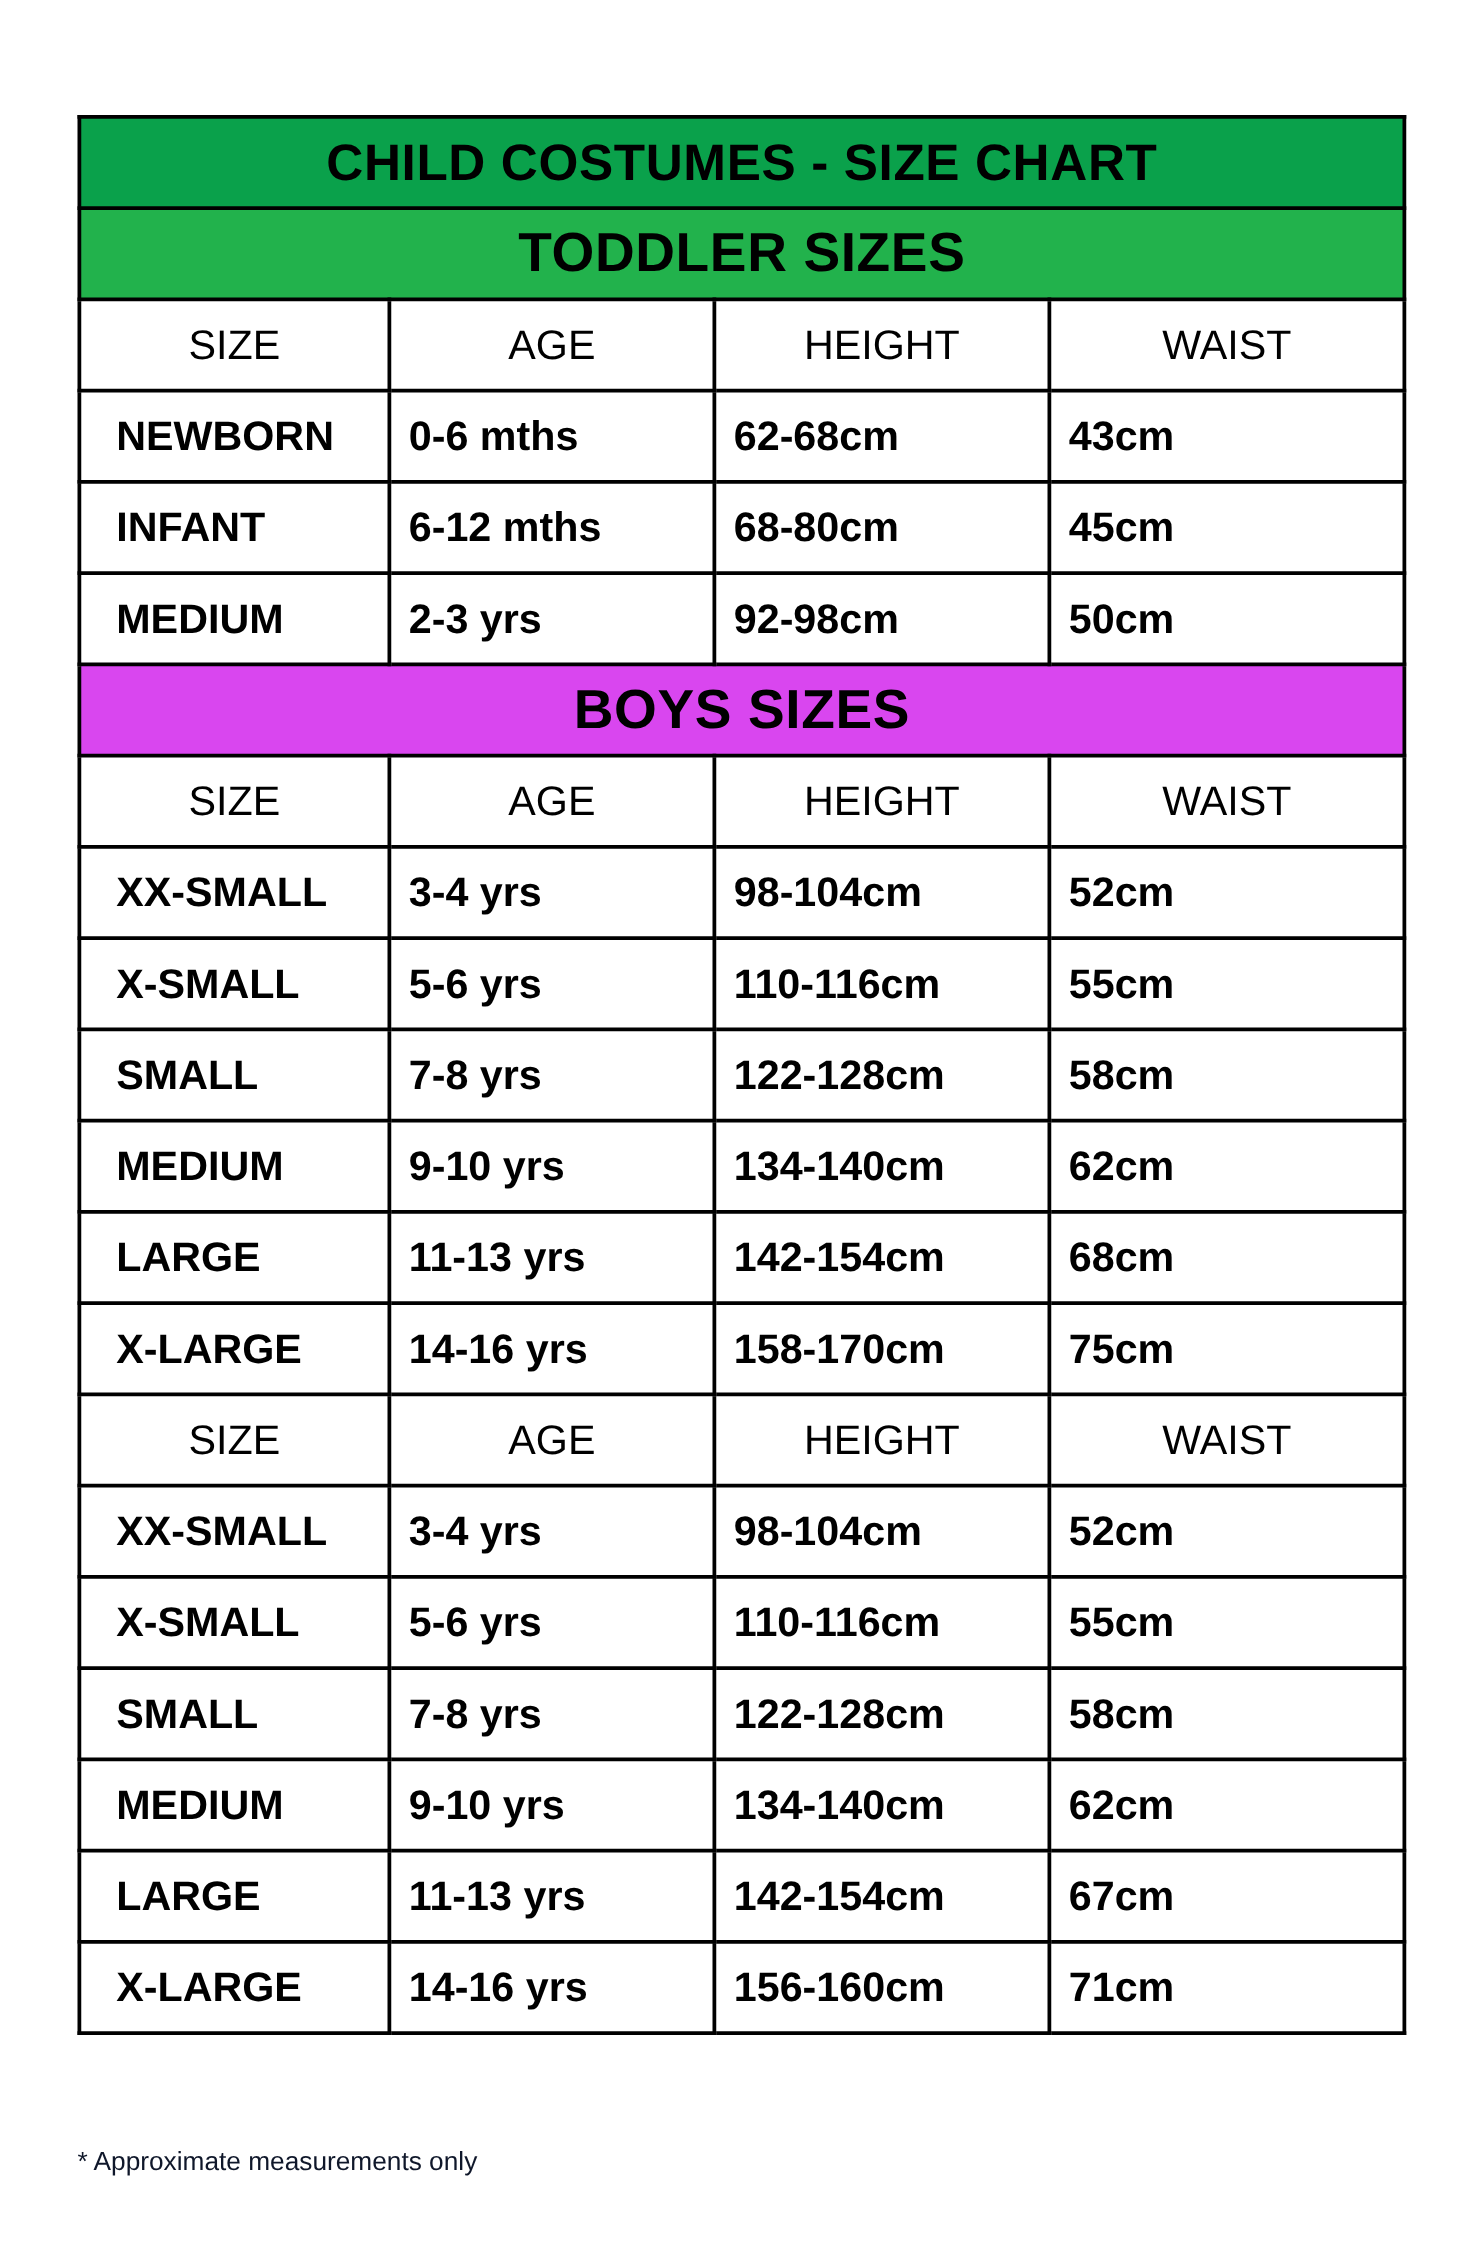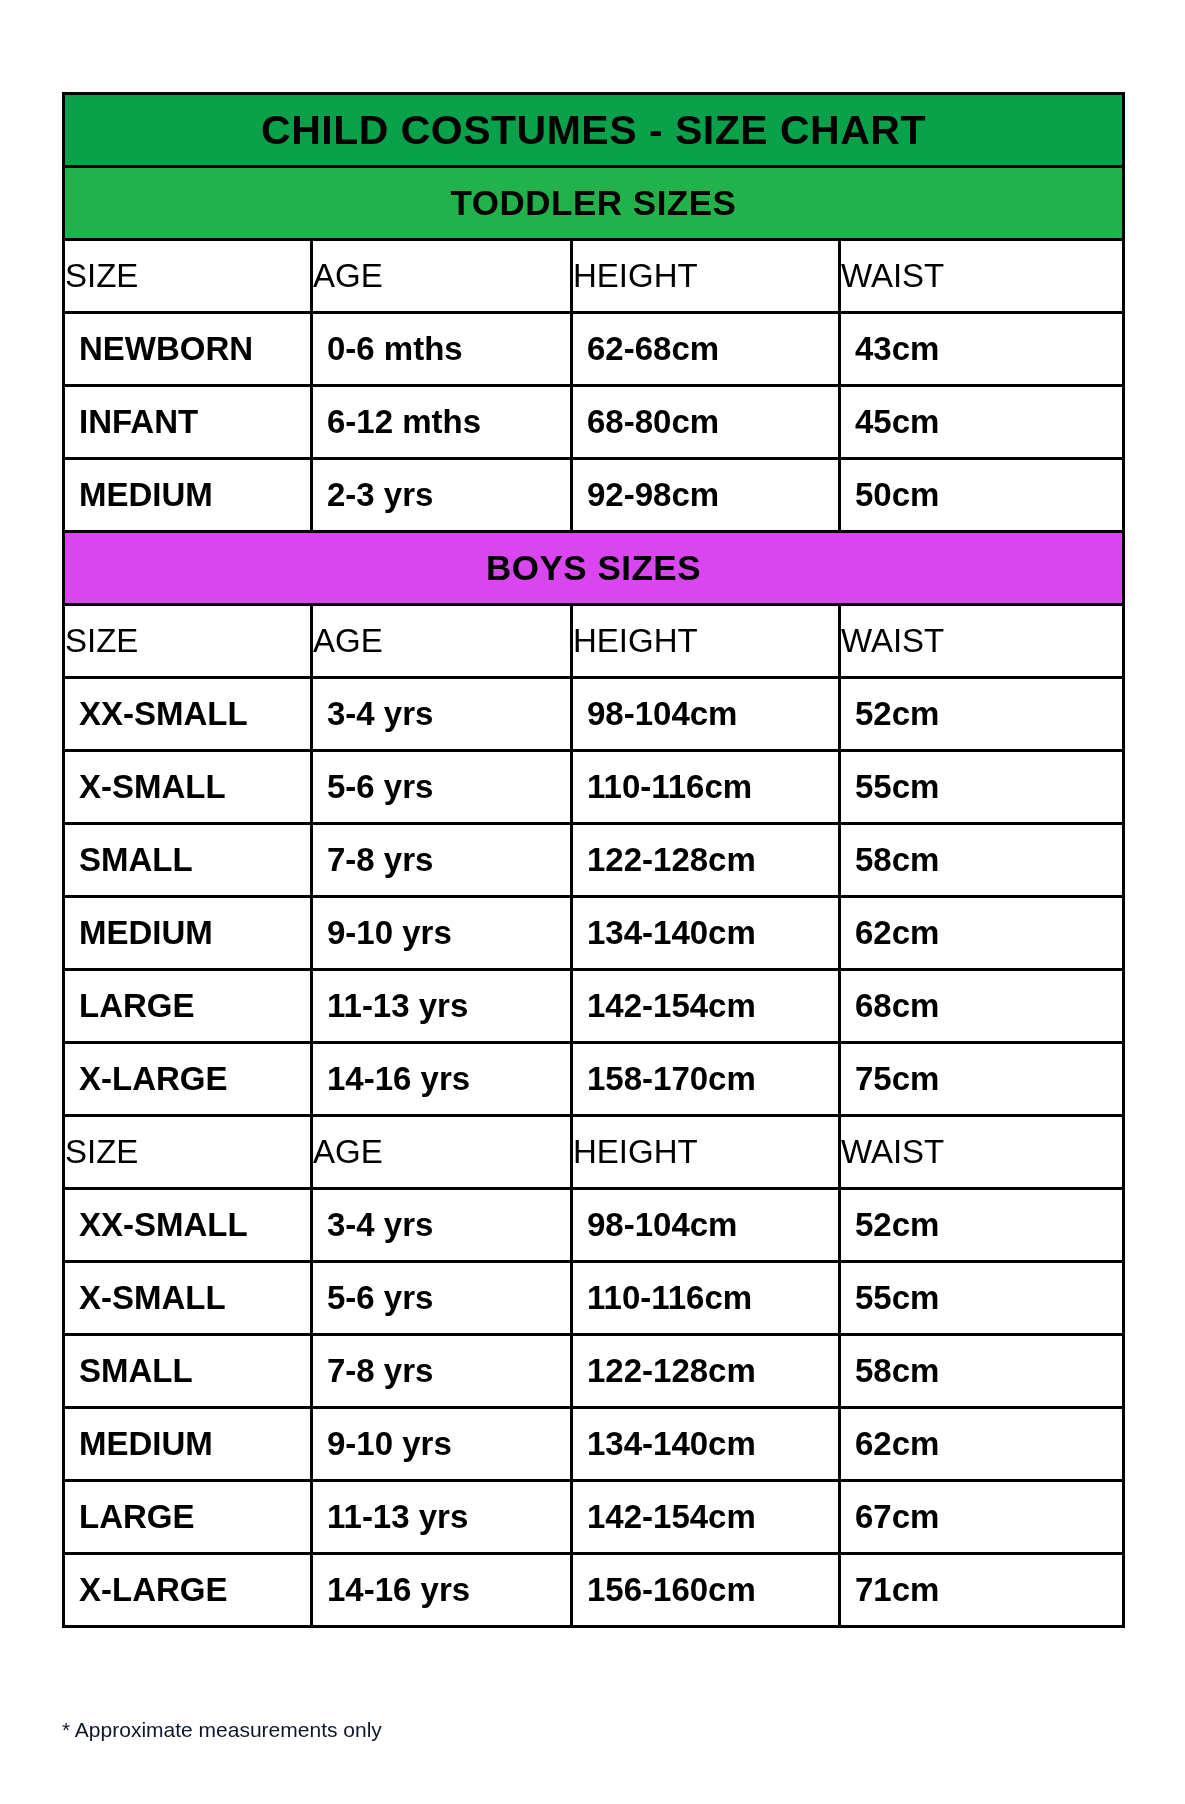--- a/index.html
+++ b/index.html
@@ -57,37 +57,38 @@
     letter-spacing: 0.5px;
   }
   .section-row td {
     text-align: center;
     height: 62px;
   }
   .section-toddler td { background: #22b24c; }
   .section-boys td    { background: #d946ef; }
   .section-girls td   { background: #c47ac0; }
   .section-text {
-    font-size: 35px;
+    font-size: 44px;
     font-weight: bold;
     letter-spacing: 0.5px;
   }
   .head-row td {
     height: 66px;
   }
   .head-text {
     font-size: 33px;
     font-weight: normal;
     display: block;
+    text-align: center;
   }
   .data-row td { height: 66px; }
   .cell-label {
     font-size: 33px;
     font-weight: bold;
-    padding-left: 14px;
+    padding-left: 28px;
     display: block;
     white-space: nowrap;
   }
   .cell-val {
     font-size: 33px;
     font-weight: bold;
     padding-left: 14px;
     display: block;
     white-space: nowrap;
   }

